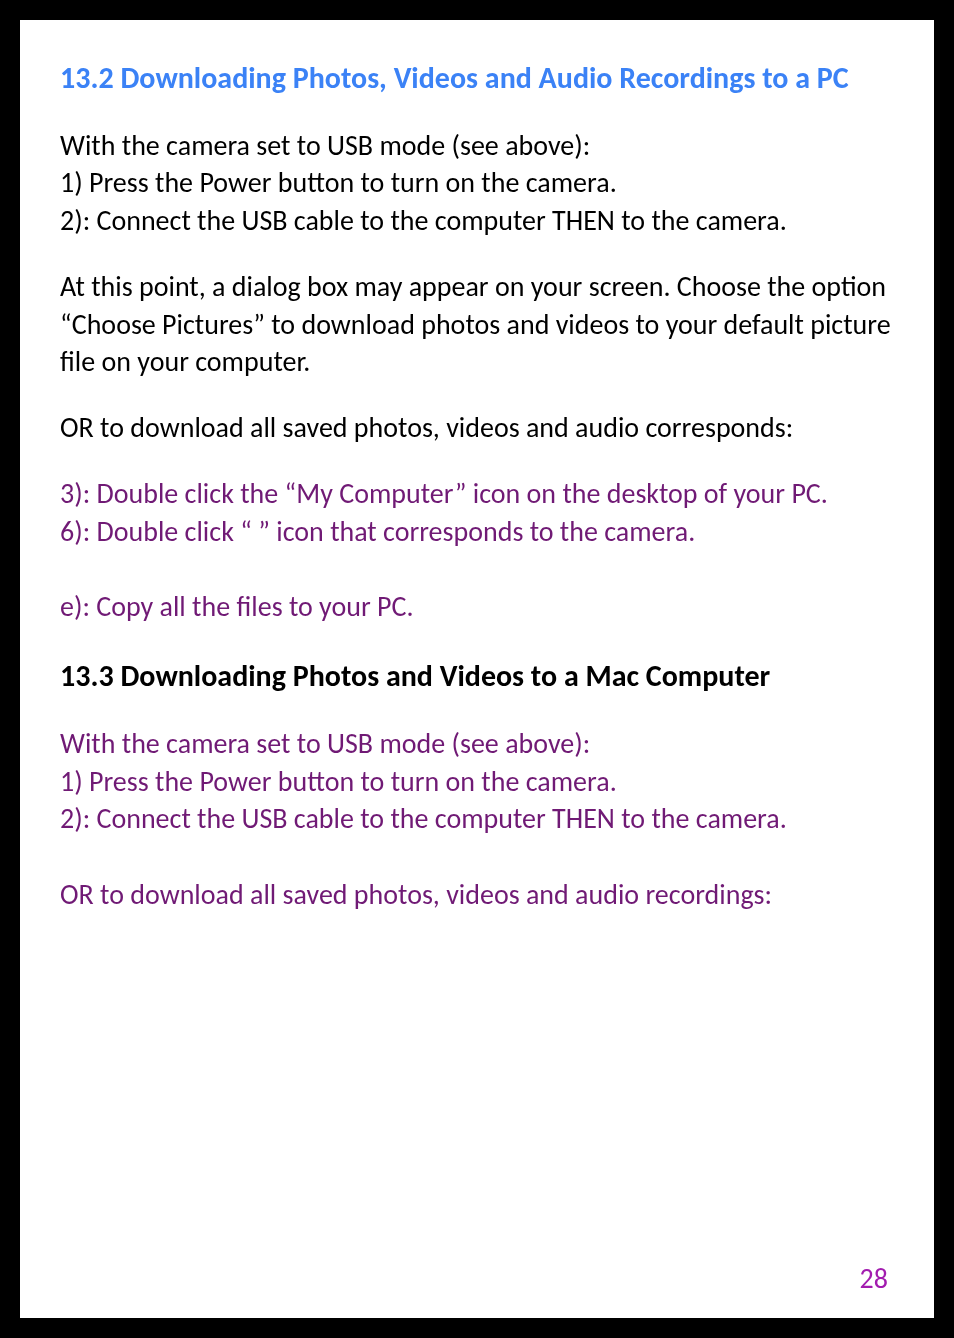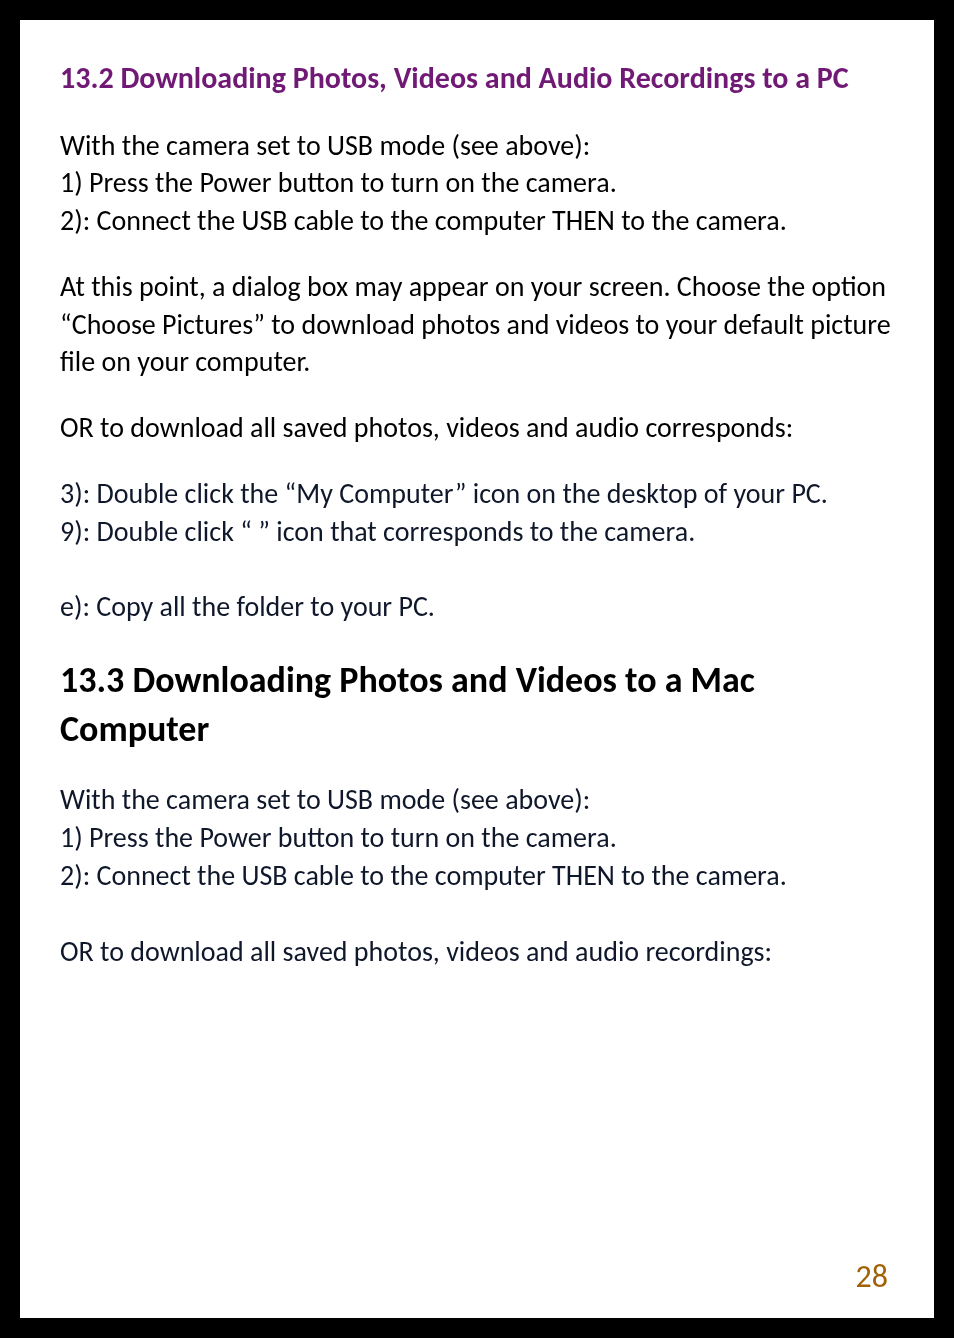--- a/index.html
+++ b/index.html
@@ -18,48 +18,48 @@
       width: 100%;
       height: 100%;
       background: #fff;
       padding: 38px 40px 30px 40px;
       position: relative;
     }
     .heading {
       font-weight: bold;
       font-size: 30px;
       line-height: 1.35;
-      color: #701a75;
+      color: #3b82f6;
       margin-bottom: 28px;
     }
     .para {
       font-size: 28px;
       line-height: 1.35;
       color: #000;
       margin-bottom: 28px;
     }
     .para-tight {
       font-size: 28px;
       line-height: 1.35;
-      color: #0f172a;
+      color: #701a75;
       margin-bottom: 0;
     }
     .bold {
       font-weight: normal;
     }
     .page-number {
       position: absolute;
       bottom: 22px;
       right: 46px;
-      font-size: 32px;
-      color: #a16207;
+      font-size: 28px;
+      color: #a21caf;
     }
     .heading2 {
       font-weight: bold;
-      font-size: 36px;
+      font-size: 30px;
       line-height: 1.35;
       color: #000;
       margin-top: 30px;
       margin-bottom: 28px;
     }
   </style>
 </head>
 <body>
 
 <div class="page">
@@ -75,23 +75,23 @@
   <div class="para">
     <span>At this point, a dialog box may appear on your screen. Choose the option “</span><span class="bold">Choose Pictures</span><span>” to download photos and videos to your default picture file on your computer.</span>
   </div>
 
   <div class="para">
     <span class="bold">OR</span><span> to download all saved photos, videos and audio corresponds:</span>
   </div>
 
   <div class="para-tight">
     <span>3): Double click the  “My Computer” icon on the desktop of your PC.</span><br>
-    <span>9): Double click “  ” icon that corresponds to the camera.</span><br>
+    <span>6): Double click “  ” icon that corresponds to the camera.</span><br>
     <br>
-    <span>e): Copy all the folder to your PC.</span>
+    <span>e): Copy all the files to your PC.</span>
   </div>
 
   <div class="heading2">13.3 Downloading Photos and Videos to a Mac Computer</div>
 
   <div class="para-tight">
     <span>With the camera set to USB mode (see above):</span><br>
     <span>1) Press the </span><span class="bold">Power</span><span> button to turn on the camera.</span><br>
     <span>2): Connect the USB cable to the computer THEN to the camera.</span><br>
     <br>
     <span>OR to download all saved photos, videos and audio recordings:</span>

